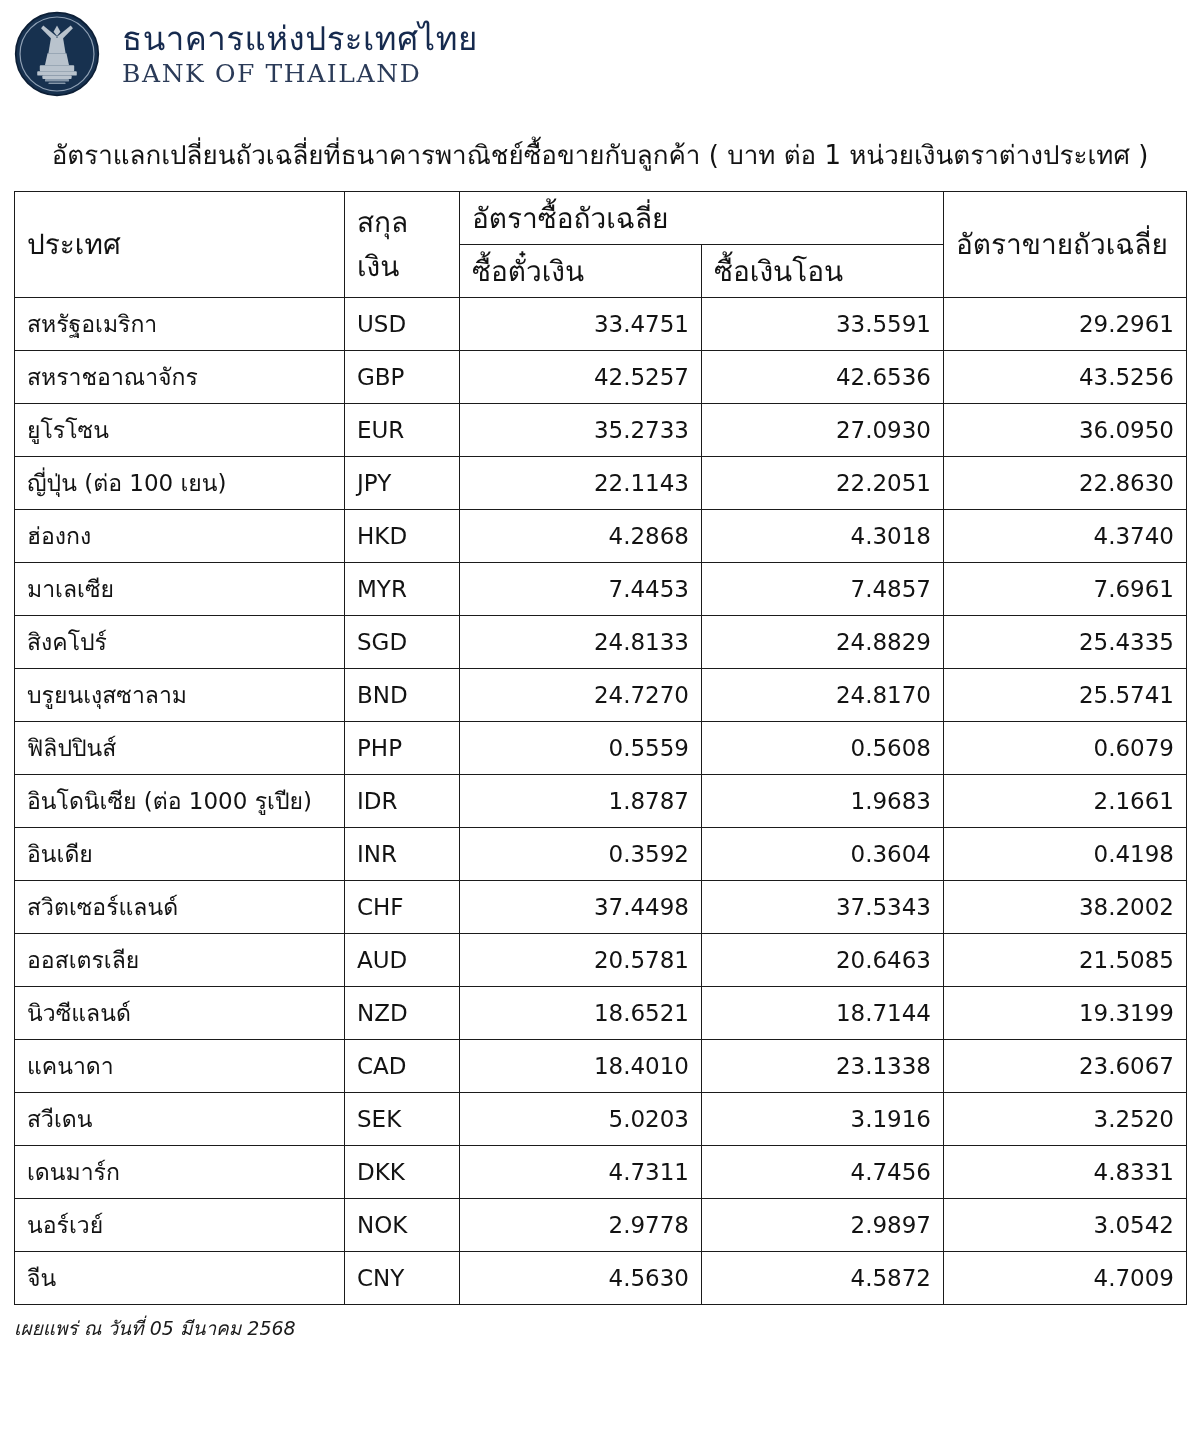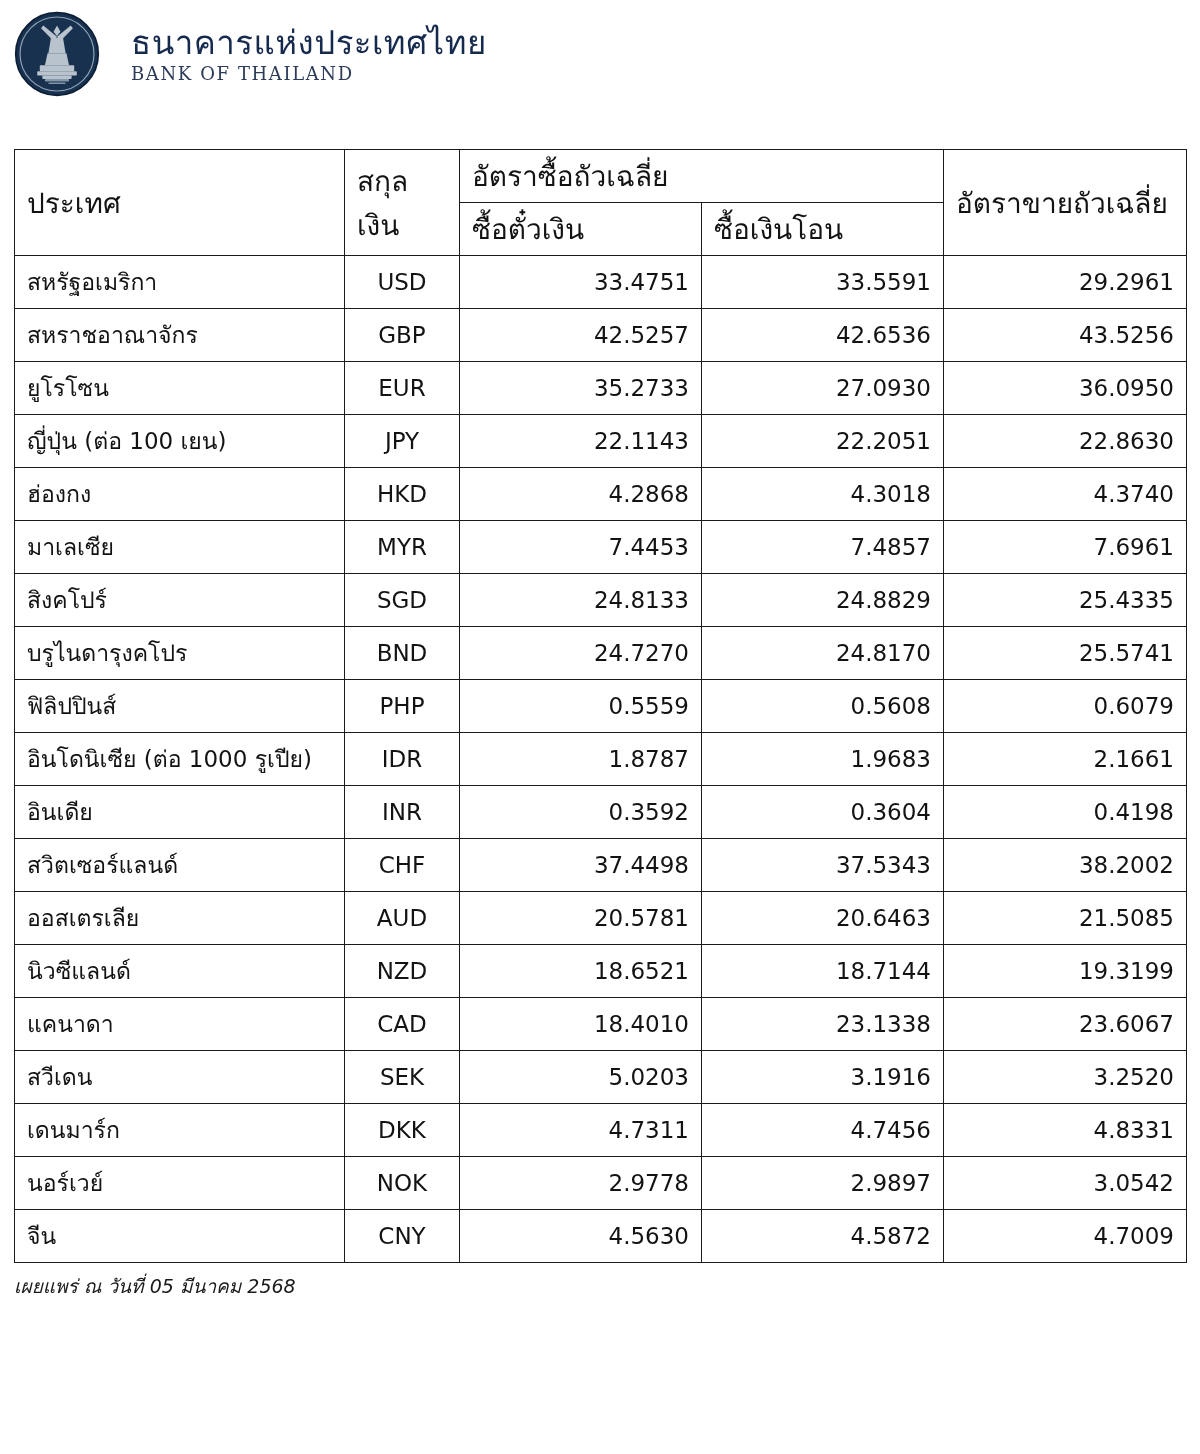--- a/index.html
+++ b/index.html
@@ -27,32 +27,32 @@
   }
   .seal {
     width: 86px;
     height: 86px;
     flex: 0 0 86px;
     position: relative;
   }
   .seal svg { display: block; width: 86px; height: 86px; }
 
   .brand-text {
-    margin-left: 31px;
+    margin-left: 22px;
     line-height: 1;
   }
   .brand-thai {
     font-size: 33px;
     color: #162a4e;
     letter-spacing: 0.5px;
     white-space: nowrap;
   }
   .brand-eng {
     font-family: "DejaVu Serif", "Liberation Serif", serif;
-    font-size: 18px;
+    font-size: 25px;
     color: #2b3b58;
     letter-spacing: 1.6px;
     margin-top: 6px;
     white-space: nowrap;
   }
 
   
   .titles {
     text-align: center;
     padding: 34px 0 0 0;
@@ -100,21 +100,21 @@
   table.fx th {
     text-align: left;
     font-size: 28px;
   }
   .col-country { width: 330px; text-align: left; }
   .col-code    { width: 115px; text-align: center; }
   .col-rate    { width: 242px; text-align: right; }
   .col-sell    { width: 243px; text-align: right; }
 
   td.country { text-align: left; }
-  td.code    { text-align: center; }
+  td.code    { text-align: left; }
   td.rate    { text-align: right; }
 
   
   .footer-note {
     margin: 8px 0 0 14px;
     font-size: 19px;
     color: #1b1b1b;
     font-style: italic;
   }
 </style>
@@ -148,20 +148,21 @@
       </g>
     </svg>
   </div>
   <div class="brand-text">
     <div class="brand-thai">ธนาคารแห่งประเทศไทย</div>
     <div class="brand-eng">BANK OF THAILAND</div>
   </div>
 </div>
 
 <div class="titles">
+  <div class="title-3">อัตราแลกเปลี่ยนถัวเฉลี่ยที่ธนาคารพาณิชย์ซื้อขายกับลูกค้า ( บาท ต่อ 1 หน่วยเงินตราต่างประเทศ )</div>
 </div>
 
 <div class="table-wrap">
   <table class="fx">
     <colgroup>
       <col class="col-country">
         <col class="col-code">
         <col class="col-rate">
         <col class="col-rate">
         <col class="col-sell">
@@ -222,21 +223,21 @@
           <td class="rate">7.6961</td>
         </tr>
         <tr>
           <td class="country">สิงคโปร์</td>
           <td class="code">SGD</td>
           <td class="rate">24.8133</td>
           <td class="rate">24.8829</td>
           <td class="rate">25.4335</td>
         </tr>
         <tr>
-          <td class="country">บรูไนดารุงคโปร</td>
+          <td class="country">บรูยนเงุสซาลาม</td>
           <td class="code">BND</td>
           <td class="rate">24.7270</td>
           <td class="rate">24.8170</td>
           <td class="rate">25.5741</td>
         </tr>
         <tr>
           <td class="country">ฟิลิปปินส์</td>
           <td class="code">PHP</td>
           <td class="rate">0.5559</td>
           <td class="rate">0.5608</td>

